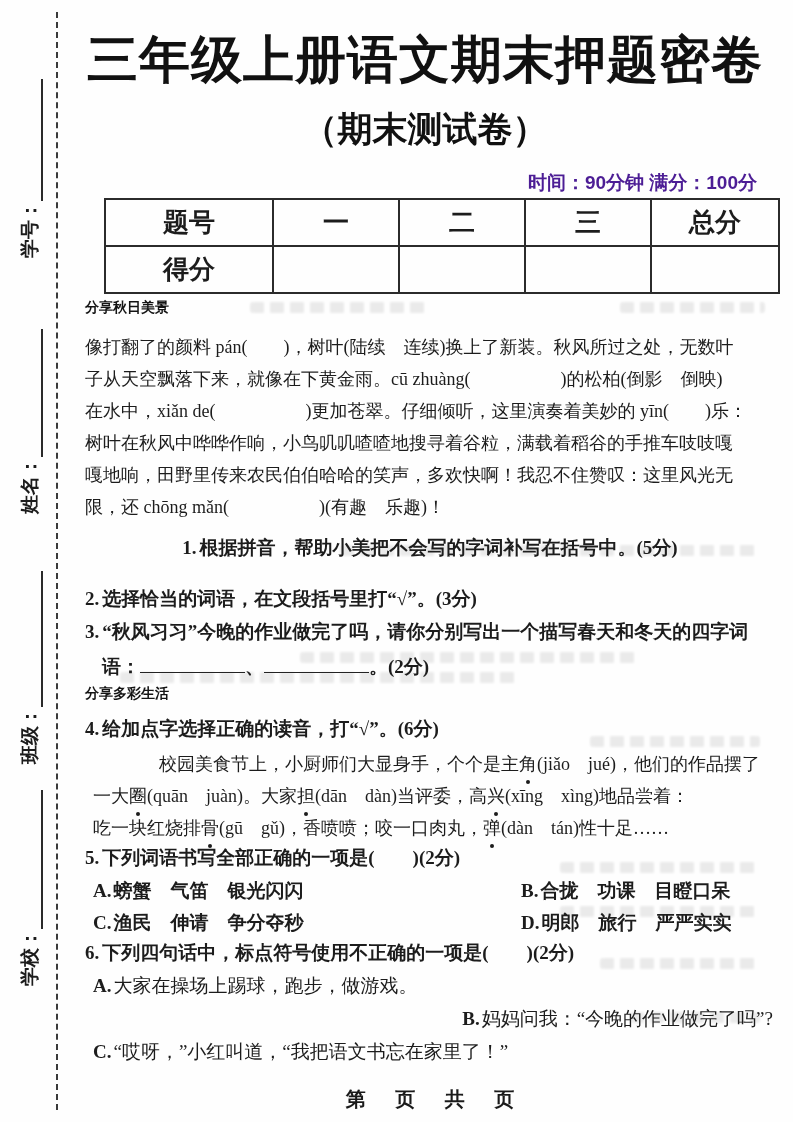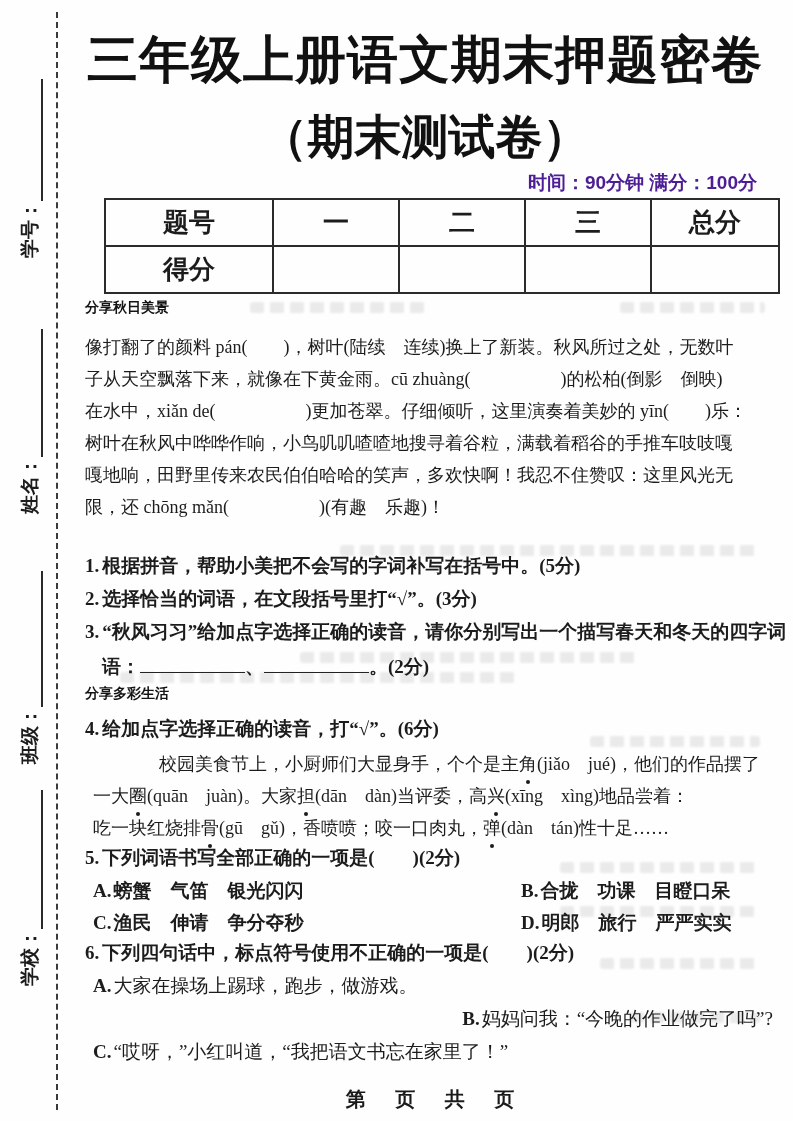--- a/index.html
+++ b/index.html
@@ -29,21 +29,21 @@
   .side-blank{display:inline-block;height:1em;border-bottom:2px solid #2a2a2a;}
   
   .title{
     position:absolute;top:26px;left:85px;width:680px;text-align:center;
     font-family:"Liberation Sans","DejaVu Sans",sans-serif;
     font-weight:900;font-size:51px;letter-spacing:1px;color:#111;
   }
   .subtitle{
     position:absolute;top:106px;left:85px;width:680px;text-align:center;
     font-family:"Liberation Sans","DejaVu Sans",sans-serif;
-    font-weight:800;font-size:47px;color:#111;
+    font-weight:800;font-size:35px;color:#111;
   }
   .meta{
     position:absolute;top:170px;right:36px;
     font-family:"Liberation Sans","DejaVu Sans",sans-serif;
     font-size:19px;font-weight:600;color:#4c1d95;
   }
   
   table.score{
     position:absolute;top:198px;left:104px;
     border-collapse:collapse;table-layout:fixed;
@@ -142,30 +142,30 @@
 
   <div class="passage" style="top:331px;">
     <div class="line">像打翻了的颜料 pán(　　)，树叶(陆续　连续)换上了新装。秋风所过之处，无数叶</div>
     <div class="line">子从天空飘落下来，就像在下黄金雨。cū zhuàng(　　　　　)的松柏(倒影　倒映)</div>
     <div class="line">在水中，xiǎn de(　　　　　)更加苍翠。仔细倾听，这里演奏着美妙的 yīn(　　)乐：</div>
     <div class="line">树叶在秋风中哗哗作响，小鸟叽叽喳喳地搜寻着谷粒，满载着稻谷的手推车吱吱嘎</div>
     <div class="line">嘎地响，田野里传来农民伯伯哈哈的笑声，多欢快啊！我忍不住赞叹：这里风光无</div>
     <div class="line">限，还 chōng mǎn(　　　　　)(有趣　乐趣)！</div>
   </div>
 
-  <div class="q" style="top:553px;">
+  <div class="q" style="top:535px;text-align:center;">
     <span class="num">1.</span><span>根据拼音，帮助小美把不会写的字词补写在括号中。(5分)</span>
   </div>
 
   <div class="q" style="top:586px;">
     <span class="num">2.</span><span>选择恰当的词语，在文段括号里打“√”。(3分)</span>
   </div>
 
   <div class="q" style="top:619px;">
-    <span class="num">3.</span><span>“秋风习习”给加点字选择正确的读音，请你分别写出一个描写春天和冬天的四字词</span>
+    <span class="num">3.</span><span>“秋风习习”今晚的作业做完了吗，请你分别写出一个描写春天和冬天的四字词</span>
   </div>
   <div class="q" style="top:652px;padding-left:17px;">
     <span>语：<span class="blank" style="width: 105px;"></span>、<span class="blank" style="width: 105px;"></span>。(2分)</span>
   </div>
 
   <div class="sec-head" style="top:685px;">分享多彩生活</div>
 
   <div class="q" style="top:716px;">
     <span class="num">4.</span><span>给加点字选择正确的读音，打“√”。(6分)</span>
   </div>

